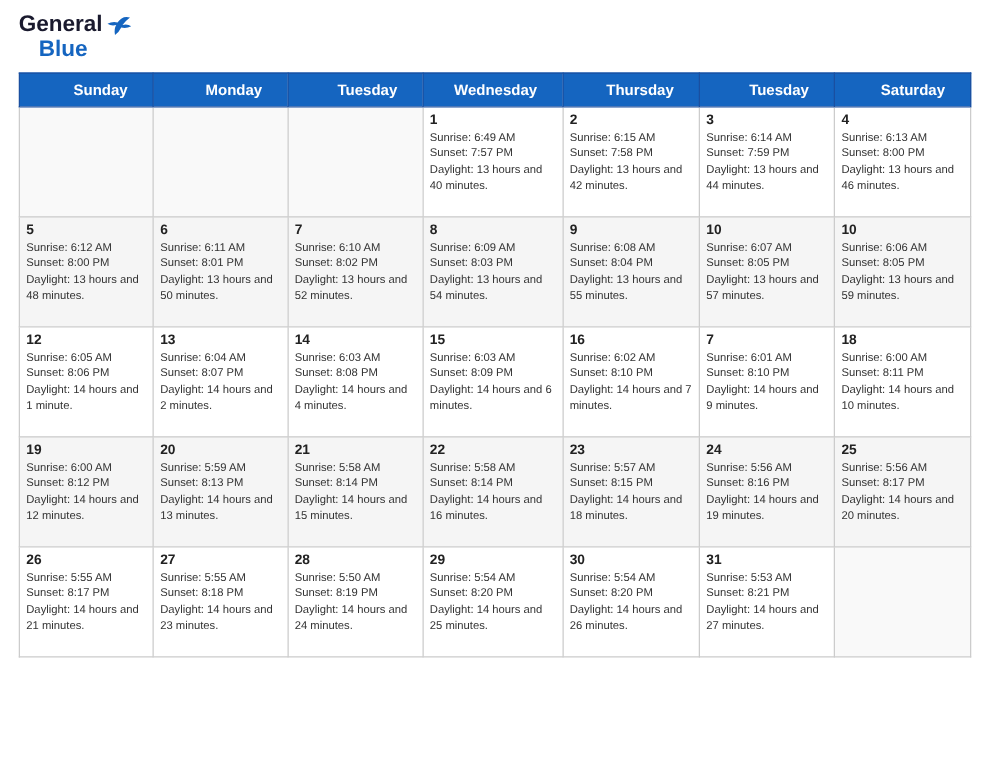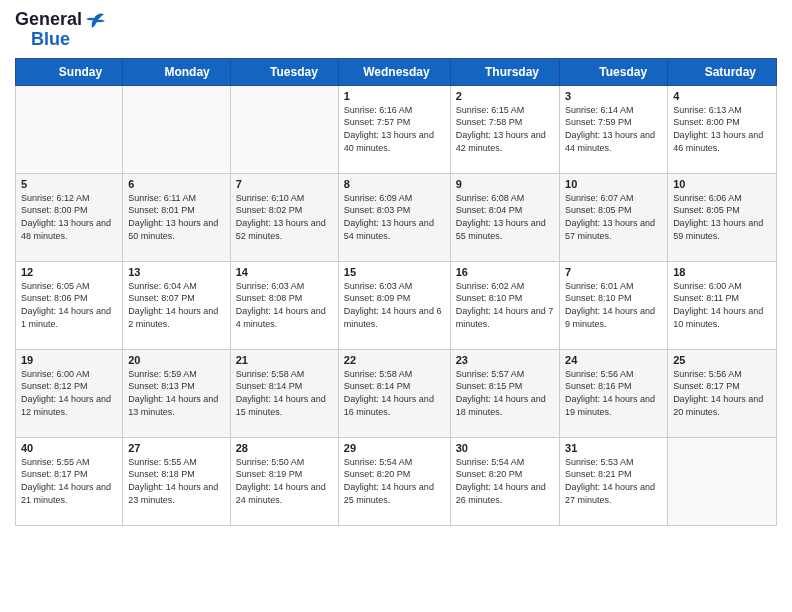--- a/index.html
+++ b/index.html
@@ -111,21 +111,21 @@
         <th>Saturday</th>
       </tr>
   </thead>
   <tbody id="calendar-body">
   <tr>
         <td class="empty"></td>
         <td class="empty"></td>
         <td class="empty"></td>
         <td>
           <span class="day-number">1</span>
-          <div class="cell-content">Sunrise: 6:16 AM
+          <div class="cell-content">Sunrise: 6:49 AM
 Sunset: 7:57 PM
 Daylight: 13 hours
 and 40 minutes.</div>
         </td>
         <td>
           <span class="day-number">2</span>
           <div class="cell-content">Sunrise: 6:15 AM
 Sunset: 7:58 PM
 Daylight: 13 hours
 and 42 minutes.</div>
@@ -293,21 +293,21 @@
         <td>
           <span class="day-number">25</span>
           <div class="cell-content">Sunrise: 5:56 AM
 Sunset: 8:17 PM
 Daylight: 14 hours
 and 20 minutes.</div>
         </td>
       </tr>
       <tr>
         <td>
-          <span class="day-number">40</span>
+          <span class="day-number">26</span>
           <div class="cell-content">Sunrise: 5:55 AM
 Sunset: 8:17 PM
 Daylight: 14 hours
 and 21 minutes.</div>
         </td>
         <td>
           <span class="day-number">27</span>
           <div class="cell-content">Sunrise: 5:55 AM
 Sunset: 8:18 PM
 Daylight: 14 hours

